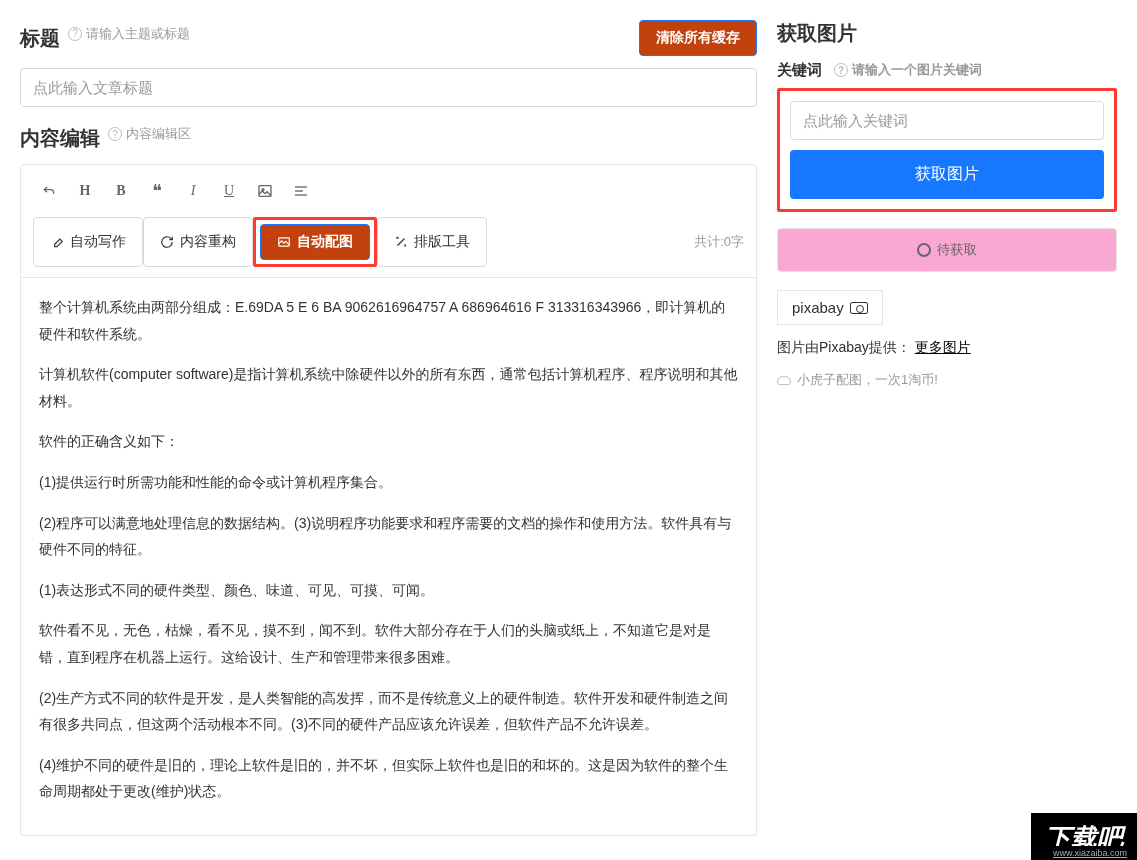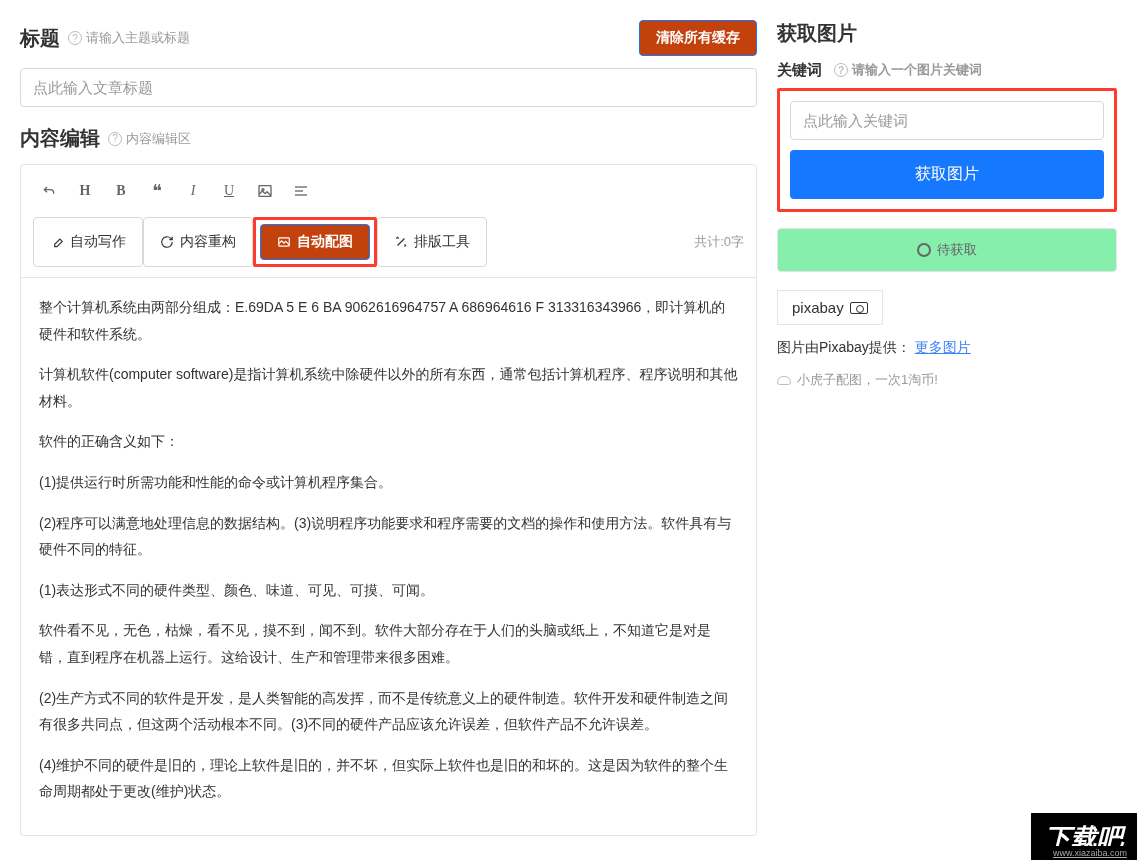--- a/index.html
+++ b/index.html
@@ -2,21 +2,21 @@
 <html><head>
 <meta charset="utf-8">
 <style>
 * { box-sizing: border-box; margin: 0; padding: 0; }
 body { font-family: "Microsoft YaHei", -apple-system, sans-serif; font-size: 14px; color: #333; background: #fff; width: 1137px; }
 .container { display: flex; padding: 20px; gap: 20px; }
 .main { flex: 1; min-width: 0; }
 .sidebar { width: 340px; }
 
 .section-header { display: flex; align-items: center; justify-content: space-between; margin-bottom: 12px; }
-.section-title { display: flex; align-items: center; gap: 8px; }
+.section-title { display: flex; align-items: flex-start; gap: 8px; }
 .section-title h2 { font-size: 20px; font-weight: 600; color: #333; }
 .hint { display: flex; align-items: center; gap: 4px; font-size: 13px; color: #999; }
 .hint-icon { width: 14px; height: 14px; border: 1px solid #bbb; border-radius: 50%; display: inline-flex; align-items: center; justify-content: center; font-size: 10px; color: #bbb; font-style: normal; }
 
 .btn { display: inline-flex; align-items: center; gap: 6px; padding: 8px 16px; border-radius: 4px; border: 1px solid #d9d9d9; background: #fff; cursor: pointer; font-size: 14px; color: #333; white-space: nowrap; }
 .btn-primary { background: #c2410c; color: #fff; border-color: #1677ff; font-weight: bold; }
 .btn-icon { width: 14px; height: 14px; display: inline-flex; }
 
 .input { width: 100%; padding: 10px 12px; border: 1px solid #d9d9d9; border-radius: 4px; font-size: 15px; color: #3b82f6; }
 .input::placeholder { color: #999; }
@@ -32,29 +32,29 @@
 .highlight-red { border: 3px solid #ff3b30; padding: 4px; border-radius: 2px; display: inline-block; }
 .highlight-red-box { border: 3px solid #ff3b30; padding: 10px; border-radius: 2px; }
 
 .editor-body { border: 1px solid #e5e5e5; border-top: none; border-radius: 0 0 4px 4px; padding: 16px 18px; line-height: 1.9; color: #333; font-size: 14px; }
 .editor-body p { margin-bottom: 14px; }
 
 .side-section { margin-bottom: 20px; }
 .side-title { font-size: 20px; font-weight: 600; margin-bottom: 14px; }
 .side-label { display: flex; align-items: flex-start; gap: 12px; font-size: 15px; font-weight: 600; margin-bottom: 8px; }
 .big-btn { width: 100%; padding: 14px; background: #1677ff; color: #fff; border: none; border-radius: 4px; font-size: 16px; cursor: pointer; margin-top: 10px; }
-.status-btn { width: 100%; padding: 12px; background: #86efac; border: 1px solid #e5e5e5; border-radius: 4px; color: #666; display: flex; align-items: center; justify-content: center; gap: 6px; margin-top: 16px; cursor: pointer; text-align: center; }
+.status-btn { width: 100%; padding: 12px; background: #f9a8d4; border: 1px solid #e5e5e5; border-radius: 4px; color: #666; display: flex; align-items: center; justify-content: center; gap: 6px; margin-top: 16px; cursor: pointer; text-align: center; }
 .status-btn .circ { width: 14px; height: 14px; border: 2px solid #666; border-radius: 50%; }
 
 .pixabay-badge { display: inline-flex; align-items: center; gap: 6px; padding: 8px 14px; border: 1px solid #e5e5e5; border-radius: 0; margin-top: 18px; font-size: 15px; color: #333; }
 .pixabay-badge .cam { width: 18px; height: 12px; border: 1.5px solid #333; border-radius: 2px; position: relative; }
 .pixabay-badge .cam::after { content: ""; position: absolute; top: 2px; left: 5px; width: 6px; height: 6px; border: 1.5px solid #333; border-radius: 50%; }
 
 .provider { margin-top: 14px; font-size: 14px; color: #333; }
-.provider a { color: #3b82f6; text-decoration: underline; }
+.provider a { color: #000000; text-decoration: underline; }
 .note { margin-top: 14px; font-size: 13px; color: #999; display: flex; align-items: center; gap: 6px; }
 .note .cloud { width: 14px; height: 9px; border: 1.5px solid #bbb; border-radius: 7px 7px 3px 3px; }
 
 .watermark { position: fixed; right: 0; bottom: 0; background: #000; color: #fff; padding: 8px 14px 4px; font-weight: bold; font-style: italic; font-size: 26px; }
 .watermark-sub { position: fixed; right: 0; bottom: 0; font-size: 9px; color: #aaa; background: #000; padding: 2px 10px; text-decoration: underline; }
 </style>
 </head>
 <body>
 
 <div class="container">

